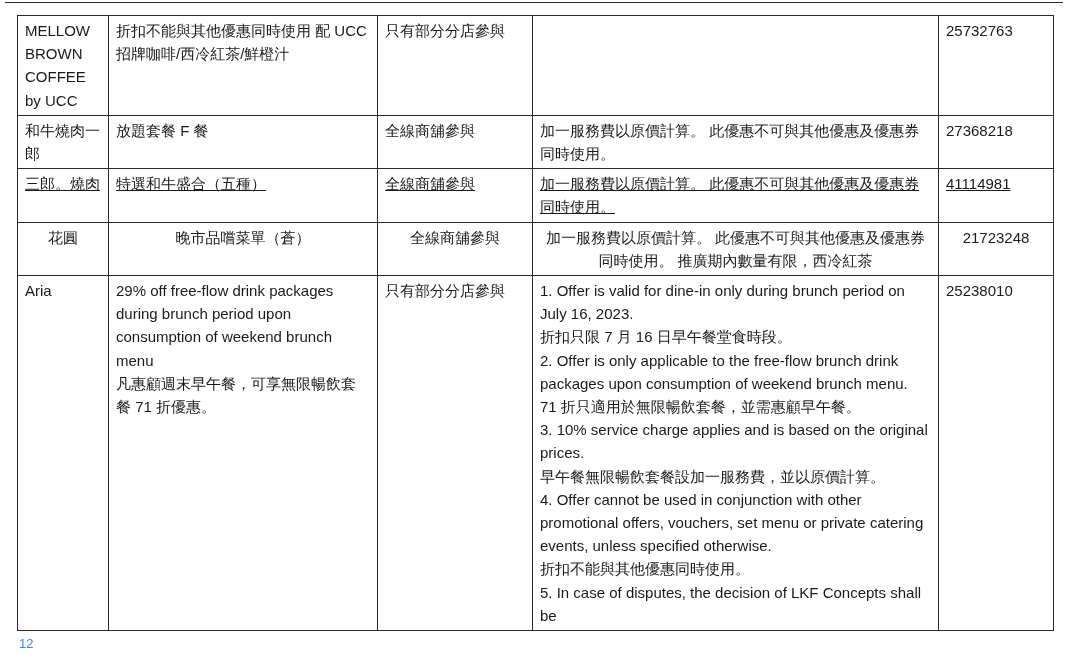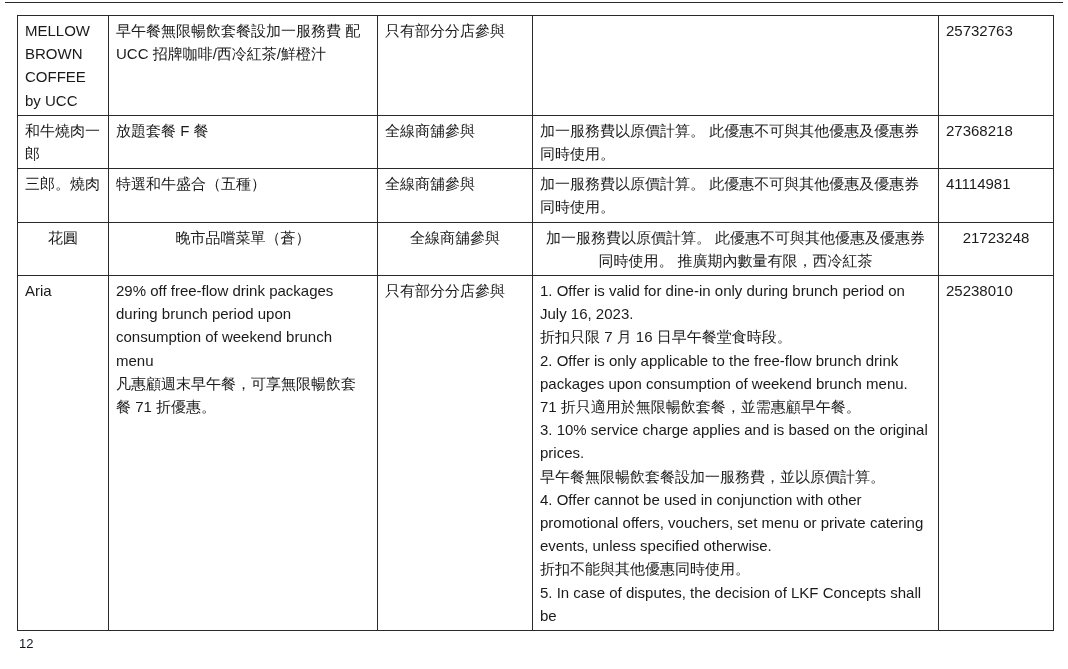--- a/index.html
+++ b/index.html
@@ -44,51 +44,51 @@
   }
   col.c-restaurant { width: 91px; }
   col.c-offer      { width: 269px; }
   col.c-scope      { width: 155px; }
   col.c-terms      { width: 406px; }
   col.c-phone      { width: 115px; }
 
   tr.r1 td { height: 88px; }
   tr.r2 td { height: 39px; }
   tr.r3 td { height: 39px; }
-  tr.r4 td { height: 39px; }
+  tr.r4 td { height: 39px; text-decoration: underline; }
   tr.r5 td { height: 41px; text-align: center; }
   tr.r6 td { height: 325px; }
 
   .page-number {
     position: absolute;
     left: 19px;
     top: 636px;
     font-size: 13px;
-    color: #0f172a;
+    color: #3b82f6;
   }
 </style>
 </head>
 <body>
 
 <div class="page">
 
   <div class="top-rule"></div>
 
   <table class="offers">
     <colgroup>
       <col class="c-restaurant">
       <col class="c-offer">
       <col class="c-scope">
       <col class="c-terms">
       <col class="c-phone">
     </colgroup>
     <tbody>
       <tr class="r1">
         <td>MELLOW BROWN COFFEE by UCC</td>
-        <td>早午餐無限暢飲套餐設加一服務費 配 UCC 招牌咖啡/西冷紅茶/鮮橙汁</td>
+        <td>折扣不能與其他優惠同時使用 配 UCC 招牌咖啡/西冷紅茶/鮮橙汁</td>
         <td>只有部分分店參與</td>
         <td></td>
         <td>25732763</td>
       </tr>
       <tr class="r2">
         <td>和牛燒肉一郎</td>
         <td>放題套餐 F 餐</td>
         <td>全線商舖參與</td>
         <td>加一服務費以原價計算。 此優惠不可與其他優惠及優惠券同時使用。</td>
         <td>27368218</td>

